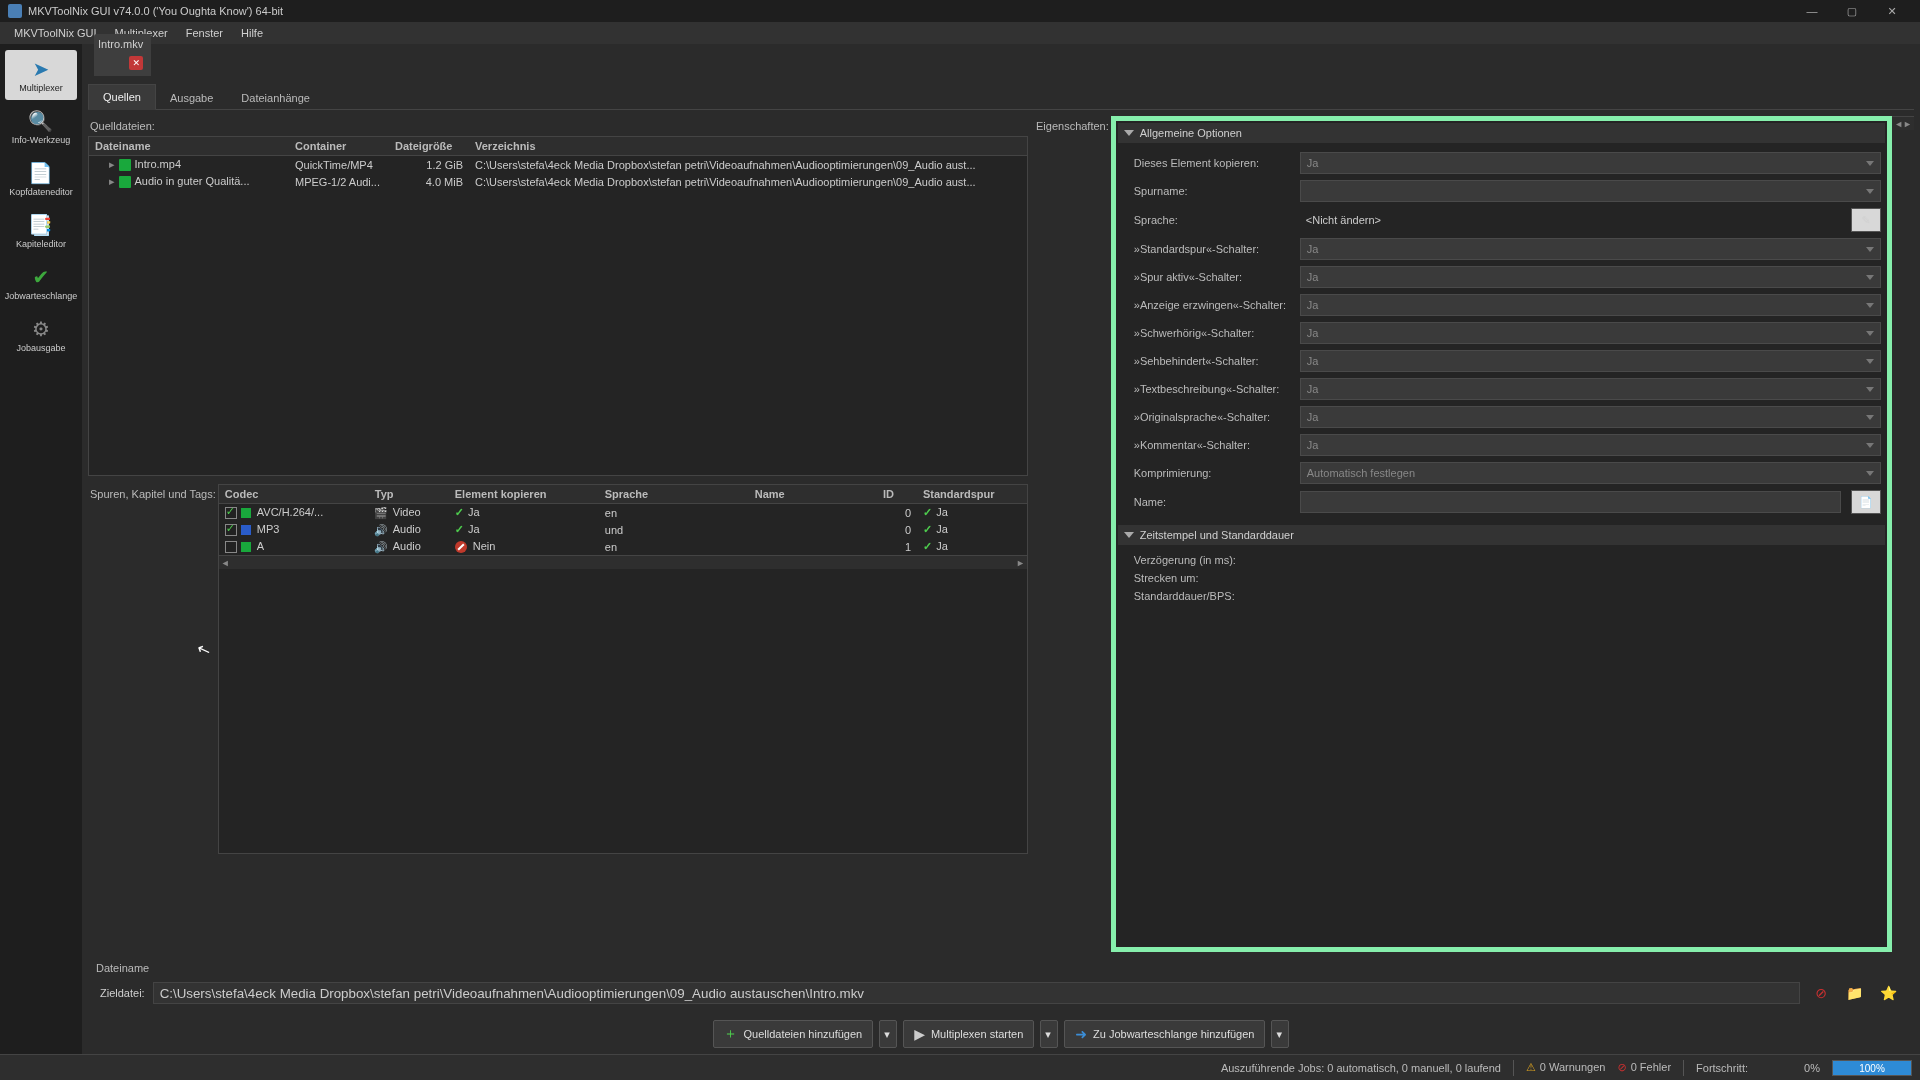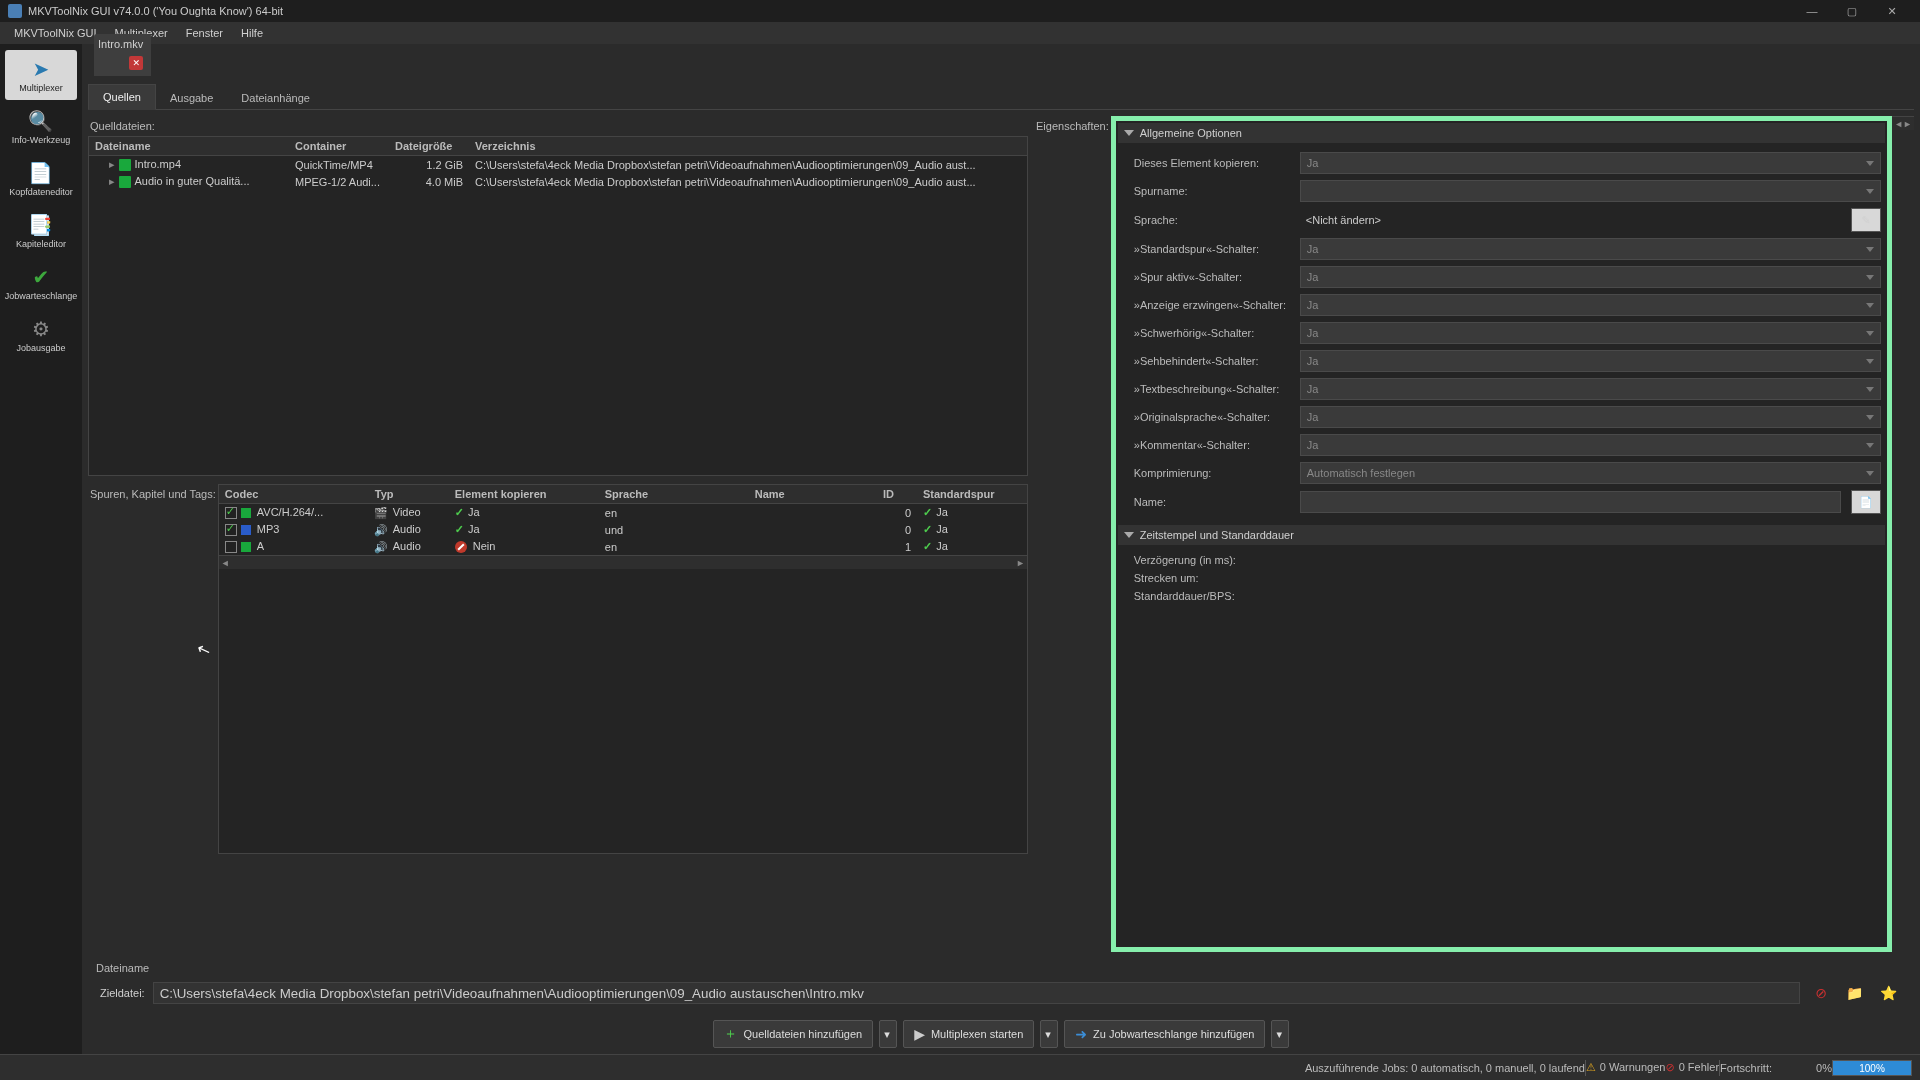--- a/index.html
+++ b/index.html
@@ -96,21 +96,21 @@
 
 .actionbar { display: flex; justify-content: center; gap: 6px; padding: 6px; }
 .abtn { background: #3a3a3a; border: 1px solid #555; padding: 4px 10px; display: flex; align-items: center; gap: 6px; cursor: pointer; color: #ddd; border-radius: 2px; }
 .abtn-icon { font-size: 14px; }
 .abtn-split { width: 18px; padding: 4px 4px; }
 .plus-green { color: #4dcb4d; }
 .play-icon { color: #ccc; }
 .queue-icon { color: #3b8dd6; }
 
 
-.statusbar { height: 26px; background: #2e2e2e; border-top: 1px solid #444; display: flex; align-items: center; justify-content: flex-end; padding: 0 8px; gap: 0; font-size: 11px; color: #bbb; }
+.statusbar { height: 26px; background: #2e2e2e; border-top: 1px solid #444; display: flex; align-items: center; justify-content: flex-end; padding: 0 8px; gap: 12px; font-size: 11px; color: #bbb; }
 .sb-sep { width: 1px; height: 16px; background: #555; }
 .warn-icon { color: #d8a020; margin-right: 4px; }
 .err-icon { color: #cc3030; margin-right: 4px; }
 .prog-bar { width: 80px; height: 16px; background: #2e8bd6; border: 1px solid #555; }
 .prog-bar.full { background: #2e8bd6; position: relative; }
 .prog-text { position: absolute; width: 100%; text-align: center; color: #fff; top: 0; font-size: 10px; line-height: 16px; }
 .pct-label { width: 60px; text-align: right; }
 
 
 .cursor { position: absolute; left: 197px; top: 640px; font-size: 16px; color: #fff; pointer-events: none; z-index: 999; transform: rotate(-20deg); }

